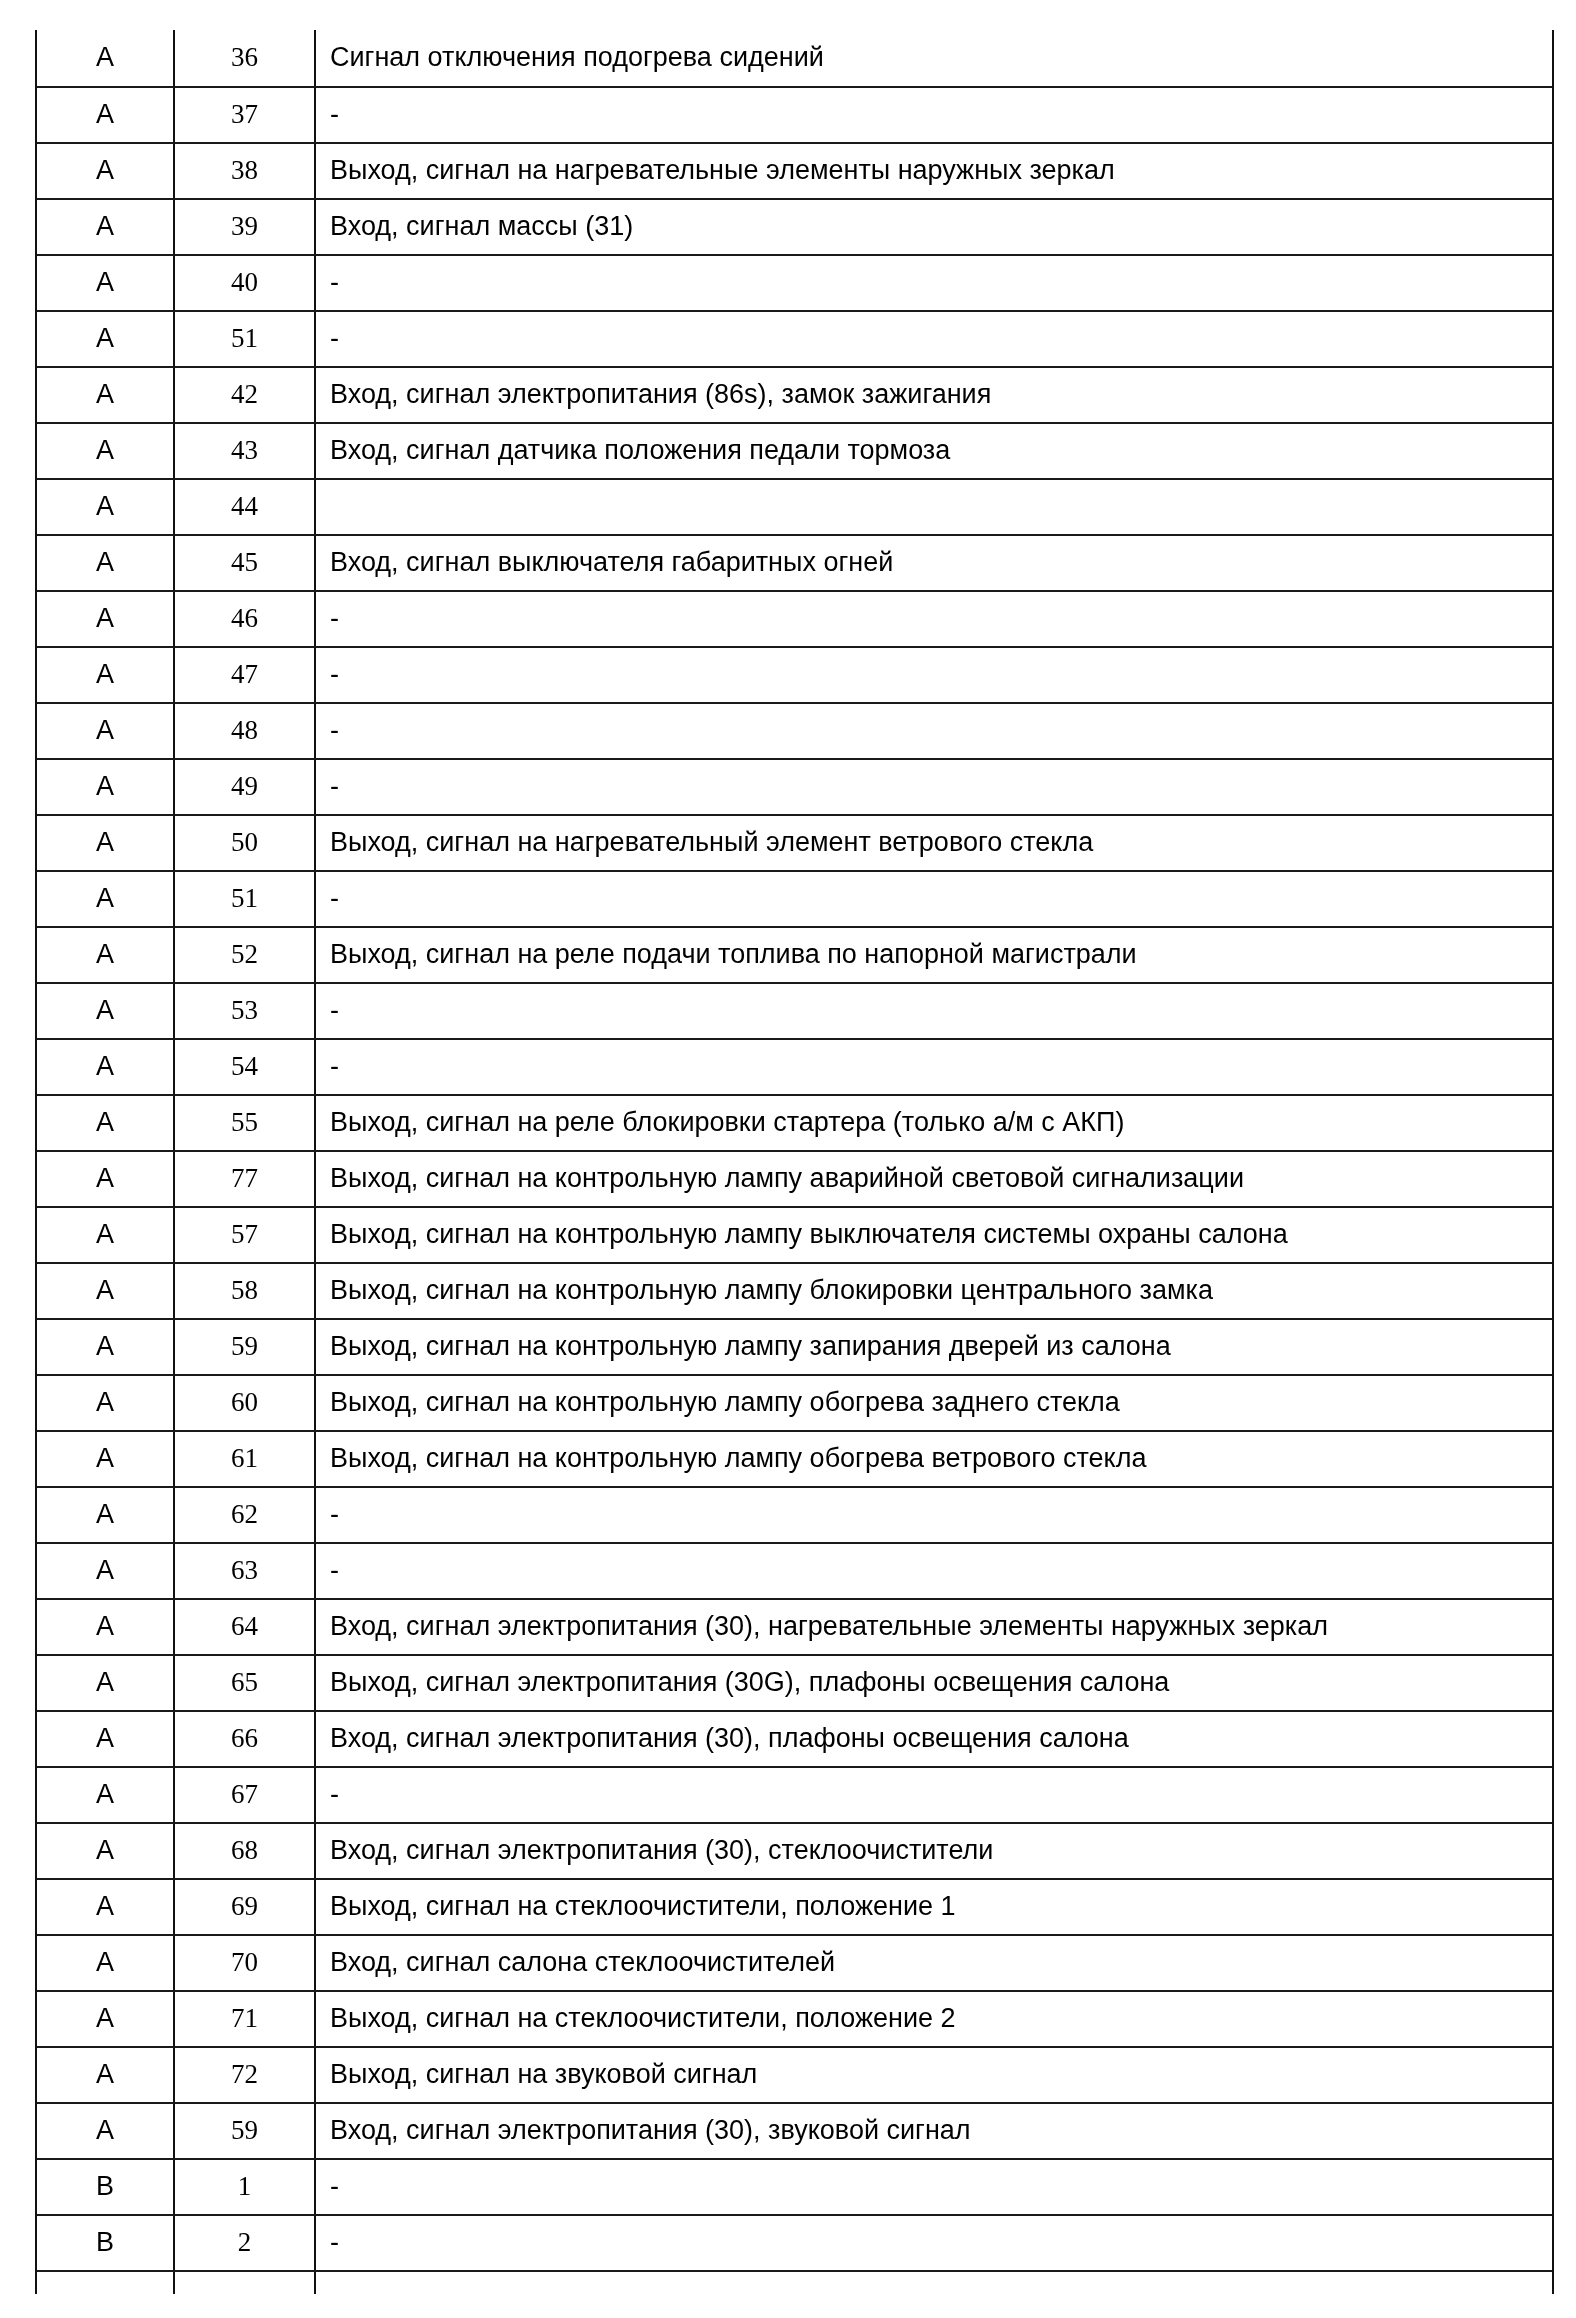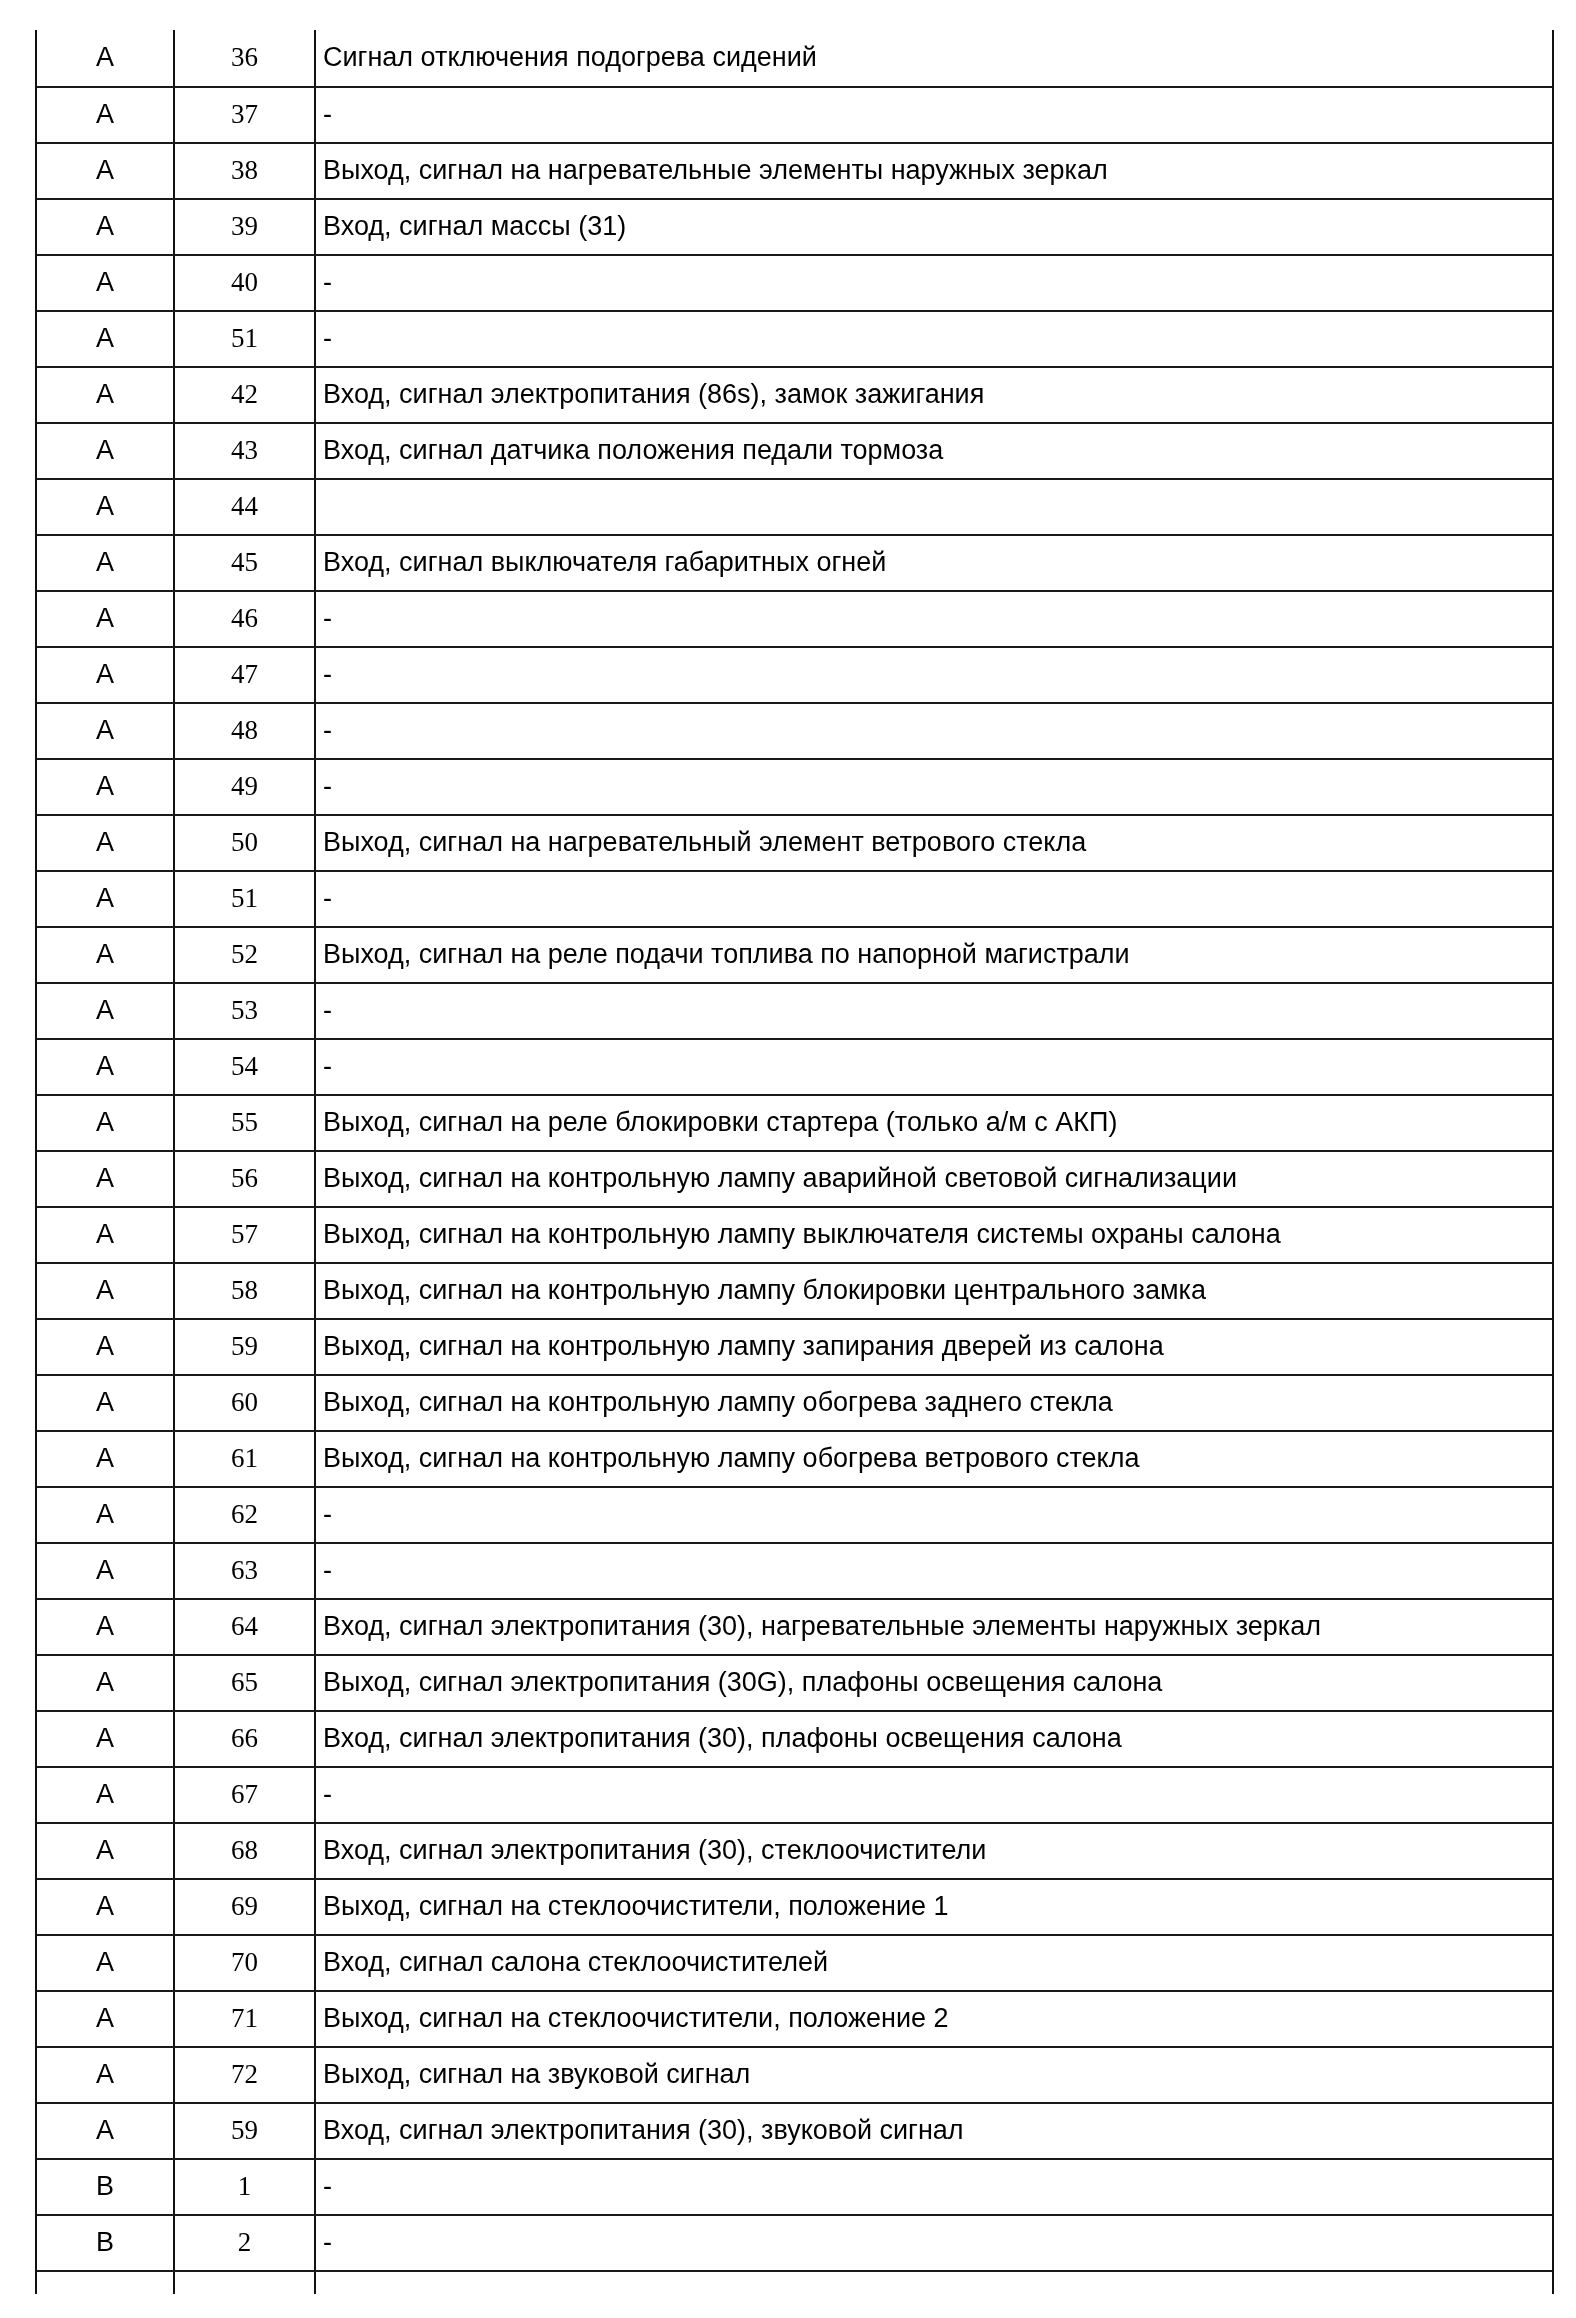--- a/index.html
+++ b/index.html
@@ -5,21 +5,21 @@
   html, body { margin: 0; padding: 0; background: #ffffff; }
   body { width: 1577px; height: 2319px; position: relative; overflow: hidden;
          font-family: "Liberation Sans", sans-serif; color: #000; }
   .table { position: absolute; left: 35px; top: 29.5px; width: 1519px;
            border-left: 2.1px solid #111; border-right: 2.1px solid #111; box-sizing: border-box; }
   .row { display: flex; height: 56px; box-sizing: border-box; border-bottom: 2.8px solid #1a1a1a; }
   .row.first { height: 58px; }
   .cell { box-sizing: border-box; display: flex; align-items: center; font-size: 27px; line-height: 1; }
   .c1 { width: 138px; justify-content: center; border-right: 2.1px solid #111; }
   .c2 { width: 141px; justify-content: center; border-right: 2.1px solid #111; font-family: Liberation Serif, serif; }
-  .c3 { flex: 1; padding-left: 7px; white-space: nowrap; }
+  .c3 { flex: 1; padding-left: 14px; white-space: nowrap; }
   .tail { display: flex; height: 22.5px; }
   .tail .c1, .tail .c2 { border-right: 2.1px solid #111; }
 </style>
 </head>
 <body>
 
 <div class="table" id="tbl">
     <div class="row first">
       <div class="cell c1">A</div>
       <div class="cell c2">36</div>
@@ -114,21 +114,21 @@
       <div class="cell c2">54</div>
       <div class="cell c3">-</div>
     </div>
     <div class="row">
       <div class="cell c1">A</div>
       <div class="cell c2">55</div>
       <div class="cell c3">Выход, сигнал на реле блокировки стартера (только а/м с АКП)</div>
     </div>
     <div class="row">
       <div class="cell c1">A</div>
-      <div class="cell c2">56</div>
+      <div class="cell c2">77</div>
       <div class="cell c3">Выход, сигнал на контрольную лампу аварийной световой сигнализации</div>
     </div>
     <div class="row">
       <div class="cell c1">A</div>
       <div class="cell c2">57</div>
       <div class="cell c3">Выход, сигнал на контрольную лампу выключателя системы охраны салона</div>
     </div>
     <div class="row">
       <div class="cell c1">A</div>
       <div class="cell c2">58</div>

